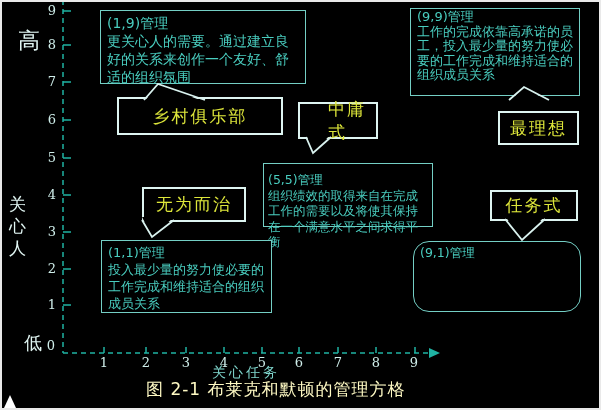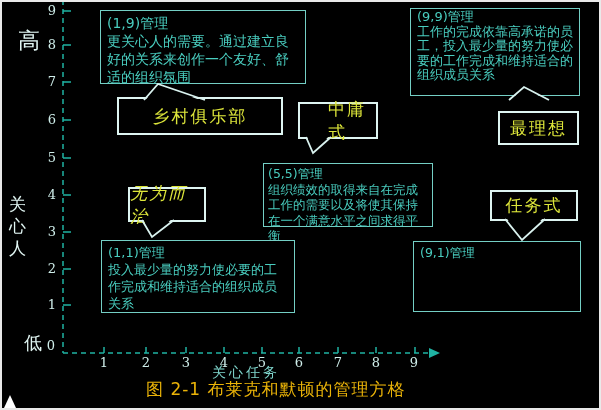--- a/index.html
+++ b/index.html
@@ -18,39 +18,39 @@
     font:13px "DejaVu Serif",serif;color:#cfeeea;z-index:2;line-height:14px;}
   .origin{position:absolute;left:44px;top:338px;width:14px;text-align:center;
     font:13px "DejaVu Serif",serif;color:#cfeeea;z-index:2;}
 
   .axlabel{position:absolute;color:#e2f7f4;z-index:2;}
   #lbl-high{left:18px;top:26px;font-size:22px;}
   #lbl-low{left:24px;top:331px;font-size:18px;}
   #lbl-ytitle{left:6px;top:193px;width:20px;font-size:17px;line-height:22px;
     word-break:break-all;text-align:right;}
   #lbl-xtitle{left:212px;top:364px;font-size:14px;color:#7fd6cd;letter-spacing:3px;text-align:right;}
-  #caption{position:absolute;left:146px;top:378px;font-size:17px;color:#eab308;
+  #caption{position:absolute;left:146px;top:378px;font-size:17px;color:#fef9c3;
     letter-spacing:1px;z-index:2;}
 
   .descbox{position:absolute;background:#000;border:1.5px solid #74cfc5;
     color:#49cdbf;z-index:2;padding:3px 6px;box-sizing:border-box;}
   .descbox .bt{white-space:nowrap;}
   #box19{left:100px;top:10px;width:206px;height:74px;font-size:14px;line-height:18px;}
   #box99{left:410px;top:8px;width:170px;height:88px;font-size:13px;line-height:14.5px;padding:1px 6px;}
-  #box55{left:263px;top:163px;width:170px;height:64px;font-size:12.5px;line-height:15.5px;padding:2px 4px;}
-  #box11{left:101px;top:240px;width:194px;height:73px;font-size:13px;line-height:17px;}
-  #box91{left:413px;top:241px;width:168px;height:71px;font-size:12.5px;line-height:16.5px;}
+  #box55{left:263px;top:163px;width:170px;height:64px;font-size:12.5px;line-height:15.5px;padding:8px 4px;}
+  #box11{left:101px;top:240px;width:171px;height:73px;font-size:13px;line-height:17px;}
+  #box91{left:413px;top:241px;width:168px;height:71px;font-size:12.5px;line-height:16.5px;border-radius:16px;}
 
   .callout{position:absolute;background:#000;border:2px solid #ddf4f1;
     color:#dde63a;z-index:2;display:flex;align-items:center;justify-content:center;
     font-size:17px;letter-spacing:2px;box-sizing:border-box;}
   #cb-country{left:117px;top:97px;width:166px;height:38px;}
   #cb-middle{left:298px;top:102px;width:80px;height:37px;padding-left:28px;}
   #cb-ideal{left:498px;top:97px;width:81px;height:34px;margin-top:14px;}
-  #cb-laissez{left:128px;top:187px;width:78px;height:35px;font-style:italic;}
+  #cb-laissez{left:142px;top:187px;width:104px;height:35px;}
   #cb-task{left:490px;top:190px;width:88px;height:31px;}
 
   .dash{stroke:#1fb3a3;stroke-width:1.5;stroke-dasharray:5 4;}
   .tick{stroke:#1fb3a3;stroke-width:1.5;}
   .tailfill{fill:#000;}
   .tailstroke{fill:none;stroke:#d9f2ef;stroke-width:1.8;}
 </style>
 </head>
 <body>
 

